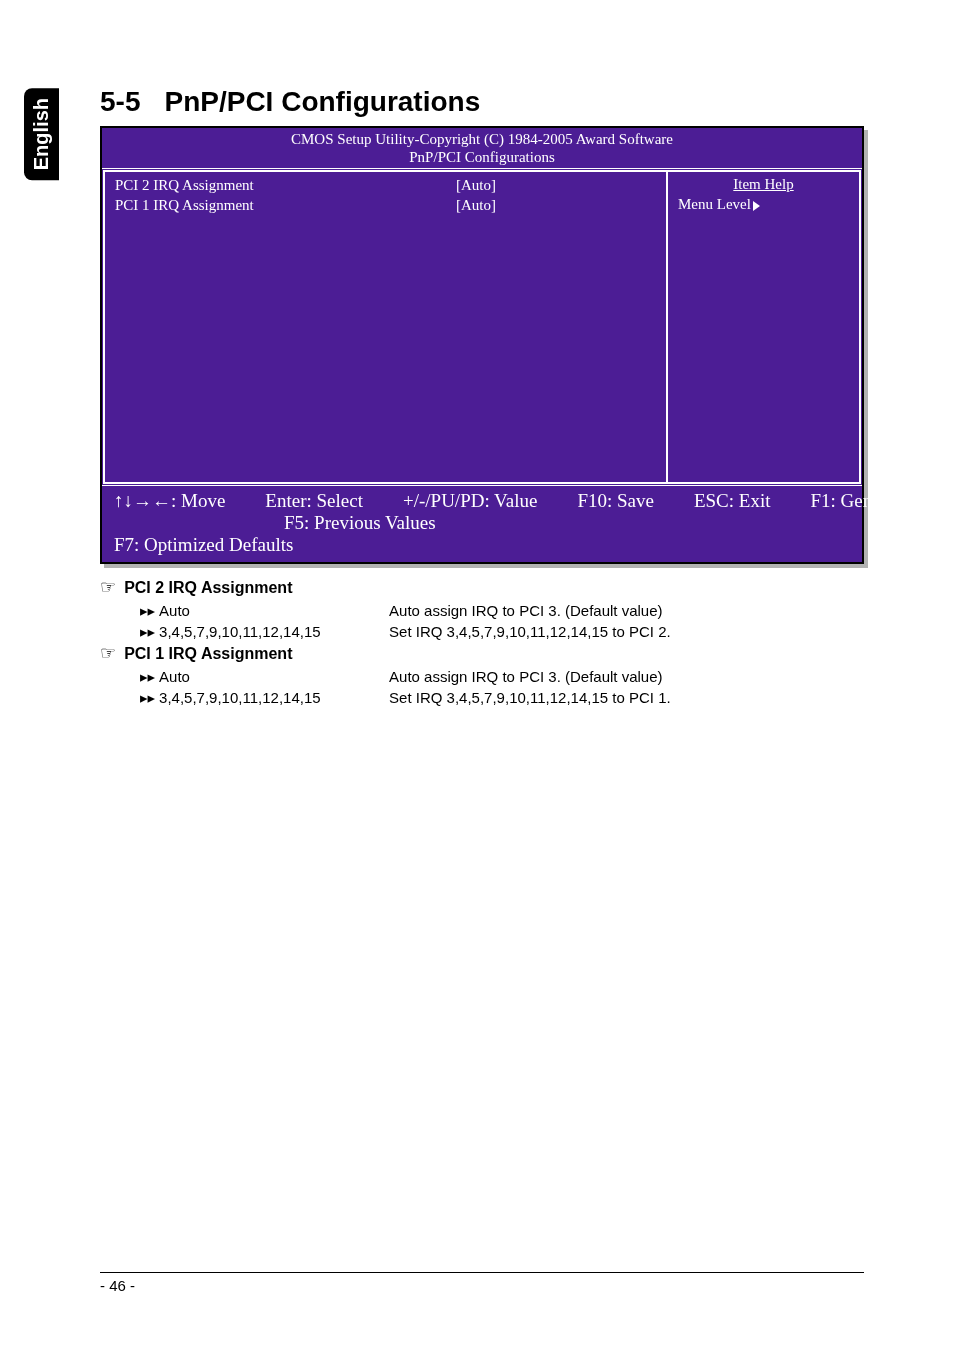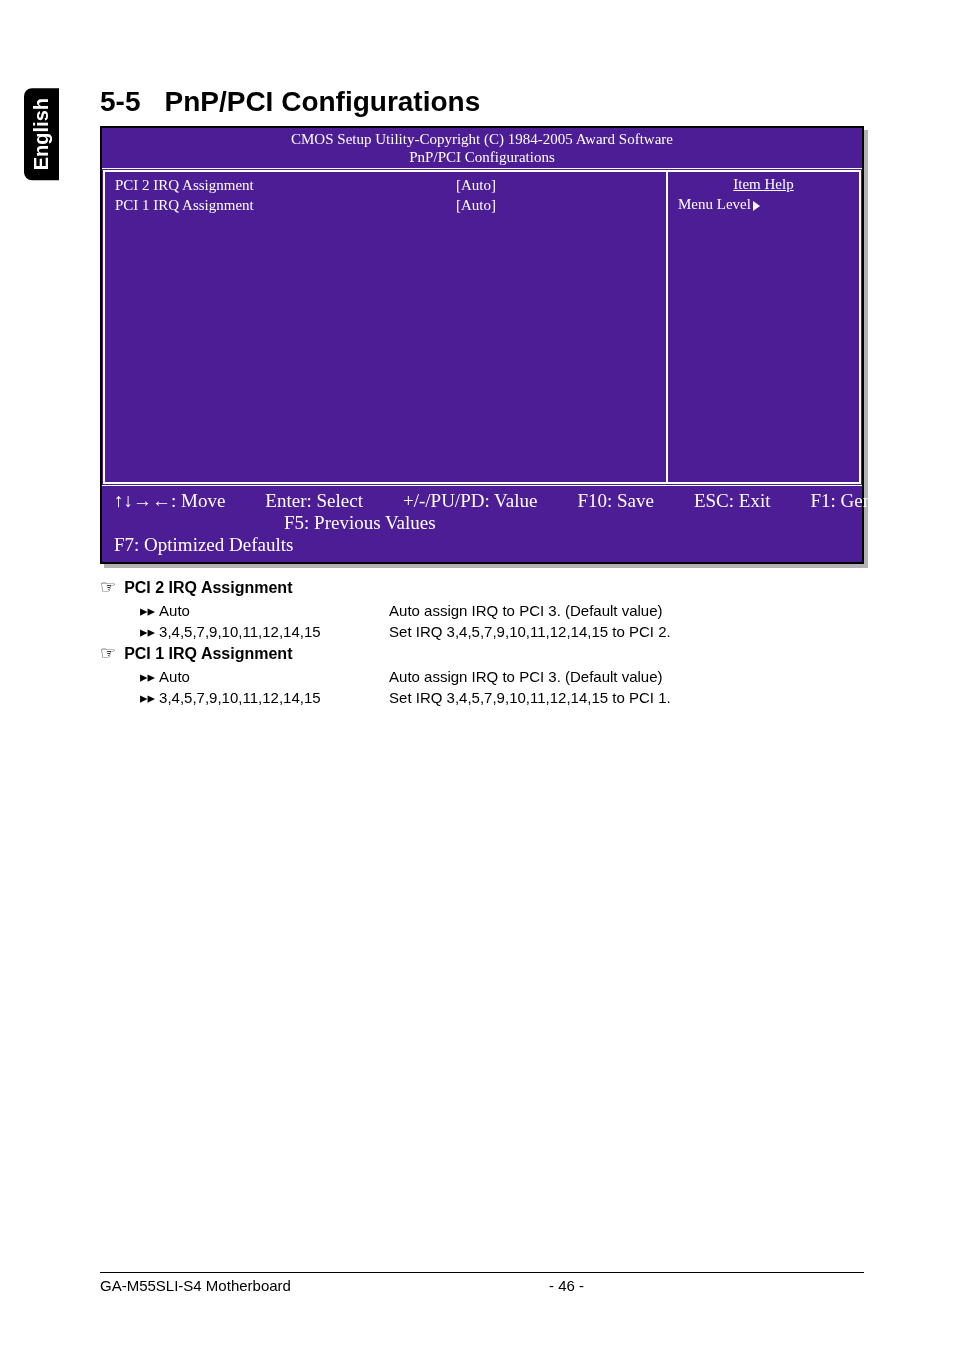--- a/index.html
+++ b/index.html
@@ -184,15 +184,14 @@
     </div>
     <div class="opt-row">
       <span class="arrow">▸▸</span>
       <span class="key">3,4,5,7,9,10,11,12,14,15</span>
       <span class="desc">Set IRQ 3,4,5,7,9,10,11,12,14,15 to PCI 1.</span>
     </div>
   </div>
 </div>
 
 <div class="page-footer">
-  <span class="title">GA-M55SLI-S4 Motherboard</span>
   <span class="pnum">- 46 -</span>
 </div>
 
 </body></html>

